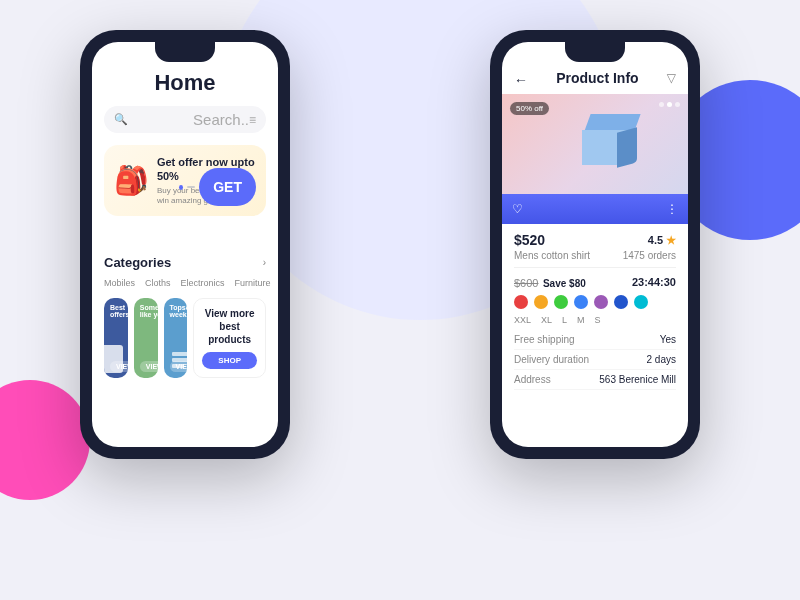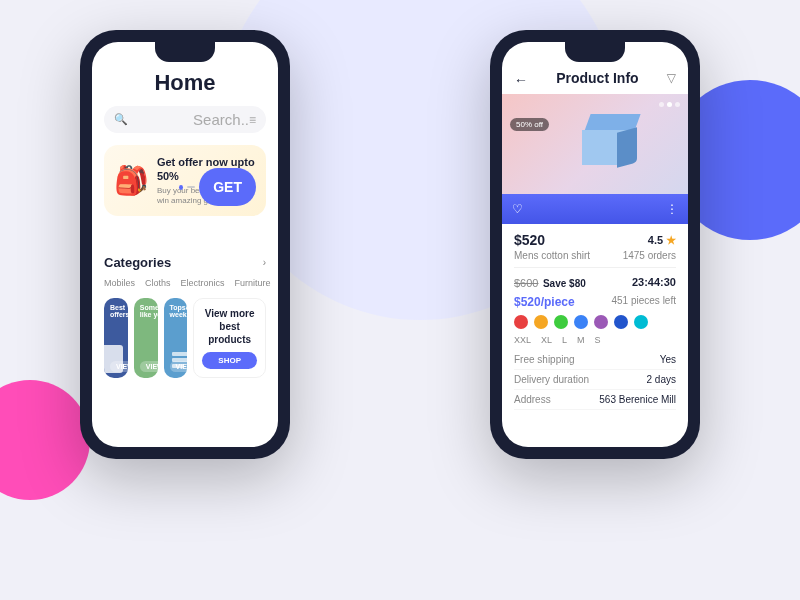--- a/index.html
+++ b/index.html
@@ -330,21 +330,21 @@
       color: #fff;
       font-size: 12px;
     }
     .three-dots {
       margin-left: auto;
       color: #fff;
       font-size: 12px;
     }
     .badge-off {
       position: absolute;
-      top: 24px;
+      top: 8px;
       left: 8px;
       background: rgba(0,0,0,0.5);
       color: #fff;
       font-size: 8px;
       padding: 2px 6px;
       border-radius: 10px;
     }
     .image-dots {
       position: absolute;
       top: 8px;
@@ -652,24 +652,20 @@
         <div class="divider"></div>
 
         <div class="discount-row">
           <span>
             <span class="original-price">$600</span>
             <span class="save-text">Save $80</span>
           </span>
           <span class="timer">23:44:30</span>
         </div>
 
-        <div class="piece-row">
-          <span class="piece-price">$520/piece</span>
-          <span class="pieces-left">451 pieces left</span>
-        </div>
 
         <div class="colors-row">
           <div class="color-dot" style="background:#e84040"></div>
           <div class="color-dot" style="background:#f5a623"></div>
           <div class="color-dot" style="background:#3ecc3e"></div>
           <div class="color-dot" style="background:#3b82f6"></div>
           <div class="color-dot" style="background:#9b59b6"></div>
           <div class="color-dot" style="background:#2255cc"></div>
           <div class="color-dot" style="background:#00bcd4"></div>
         </div>

